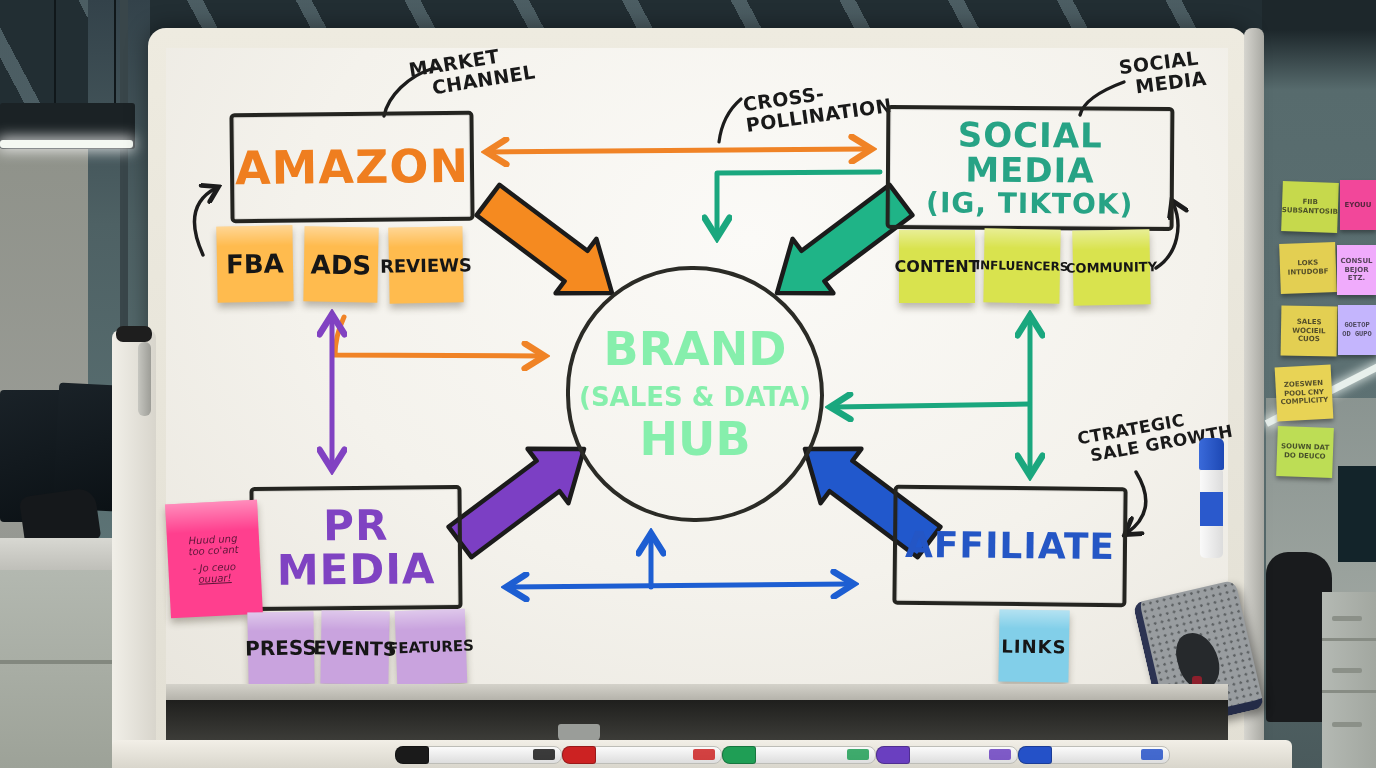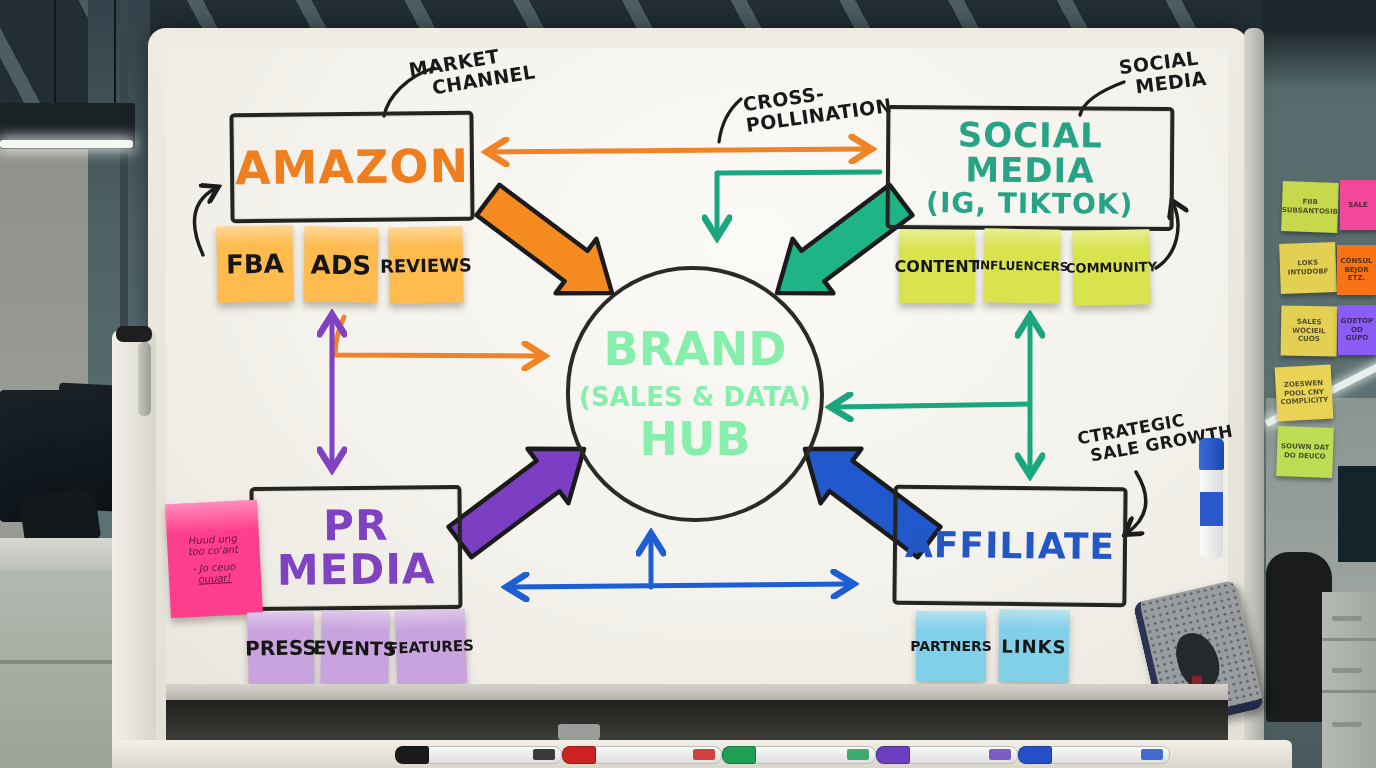--- a/index.html
+++ b/index.html
@@ -103,25 +103,25 @@
   <div class="abs right-monitor"></div>
   <div class="abs chair"></div>
   <div class="abs cabinet-right"></div>
   <div class="abs drawer-line" style="top:638px;"></div>
   <div class="abs drawer-line" style="top:690px;"></div>
   <div class="abs drawer-handle" style="top:616px;"></div>
   <div class="abs drawer-handle" style="top:668px;"></div>
   <div class="abs drawer-handle" style="top:722px;"></div>
 
   <div class="abs gnote" style="left:1282px;top:182px;background-color:#c6d94c;transform:rotate(2deg);">FIIB SUBSANTOSIB</div>
-  <div class="abs gnote" style="left:1340px;top:180px;width:36px;background-color:#f2479a;">SALE</div>
+  <div class="abs gnote" style="left:1340px;top:180px;width:36px;background-color:#f2479a;">EYOUU</div>
   <div class="abs gnote" style="left:1280px;top:243px;background-color:#e3cf52;transform:rotate(-2deg);">LOKS INTUDOBF</div>
-  <div class="abs gnote" style="left:1337px;top:245px;width:39px;background-color:#f97316;">CONSUL BEJOR ETZ.</div>
+  <div class="abs gnote" style="left:1337px;top:245px;width:39px;background-color:#f0abfc;">CONSUL BEJOR ETZ.</div>
   <div class="abs gnote" style="left:1281px;top:306px;background-color:#e3cf52;transform:rotate(1deg);">SALES WOCIEIL CUOS</div>
-  <div class="abs gnote" style="left:1338px;top:305px;width:38px;background-color:#8b5cf6;">GOETOP OD GUPO</div>
+  <div class="abs gnote" style="left:1338px;top:305px;width:38px;background-color:#c4b5fd;font-family:Liberation Mono, monospace;">GOETOP OD GUPO</div>
   <div class="abs gnote" style="left:1276px;top:366px;height:54px;background-color:#e8d355;transform:rotate(-3deg);">ZOESWEN POOL CNY COMPLICITY</div>
   <div class="abs gnote" style="left:1277px;top:427px;background-color:#bddd55;transform:rotate(2deg);">SOUWN DAT DO DEUCO</div>
 
   <div class="abs board-frame"></div>
   <div class="abs board-surface"></div>
   <div class="abs stand-post"></div>
   <div class="abs stand-knob"></div>
   <div class="abs stand-handle"></div>
   <div class="abs right-rail"></div>
 
@@ -217,21 +217,20 @@
   <div class="abs sticky" style="left:321px;top:611px;width:68px;height:73px;background-color:#c9a3de;transform:rotate(1deg);font-size:19px;">EVENTS</div>
   <div class="abs sticky" style="left:396px;top:610px;width:70px;height:74px;background-color:#c9a3de;transform:rotate(-2deg);font-size:15px;">FEATURES</div>
 
   <div class="abs hand-box" style="left:893px;top:486px;width:226px;height:112px;transform:rotate(0.6deg);">
     <div class="marker-title" style="font-size:36px;color:#2456c5;">AFFILIATE</div>
   </div>
   <div class="abs annot" style="left:1078px;top:416px;font-size:17px;transform:rotate(-10deg);">
     <span>CTRATEGIC</span>
     <span style="margin-left:10px;">SALE GROWTH</span>
   </div>
-  <div class="abs sticky" style="left:916px;top:611px;width:70px;height:70px;background-color:#82cfe9;font-size:14px;">PARTNERS</div>
   <div class="abs sticky" style="left:999px;top:610px;width:70px;height:72px;background-color:#82cfe9;transform:rotate(1deg);font-size:18px;letter-spacing:1px;">LINKS</div>
 
   <div class="abs vmarker-cap"></div>
   <div class="abs vmarker-body"></div>
   <div class="abs vmarker-label"></div>
   <div class="abs eraser"></div>
   <div class="abs eraser-blotch"></div>
   <div class="abs eraser-red"></div>
 
   <div class="abs board-bottom-silver"></div>

